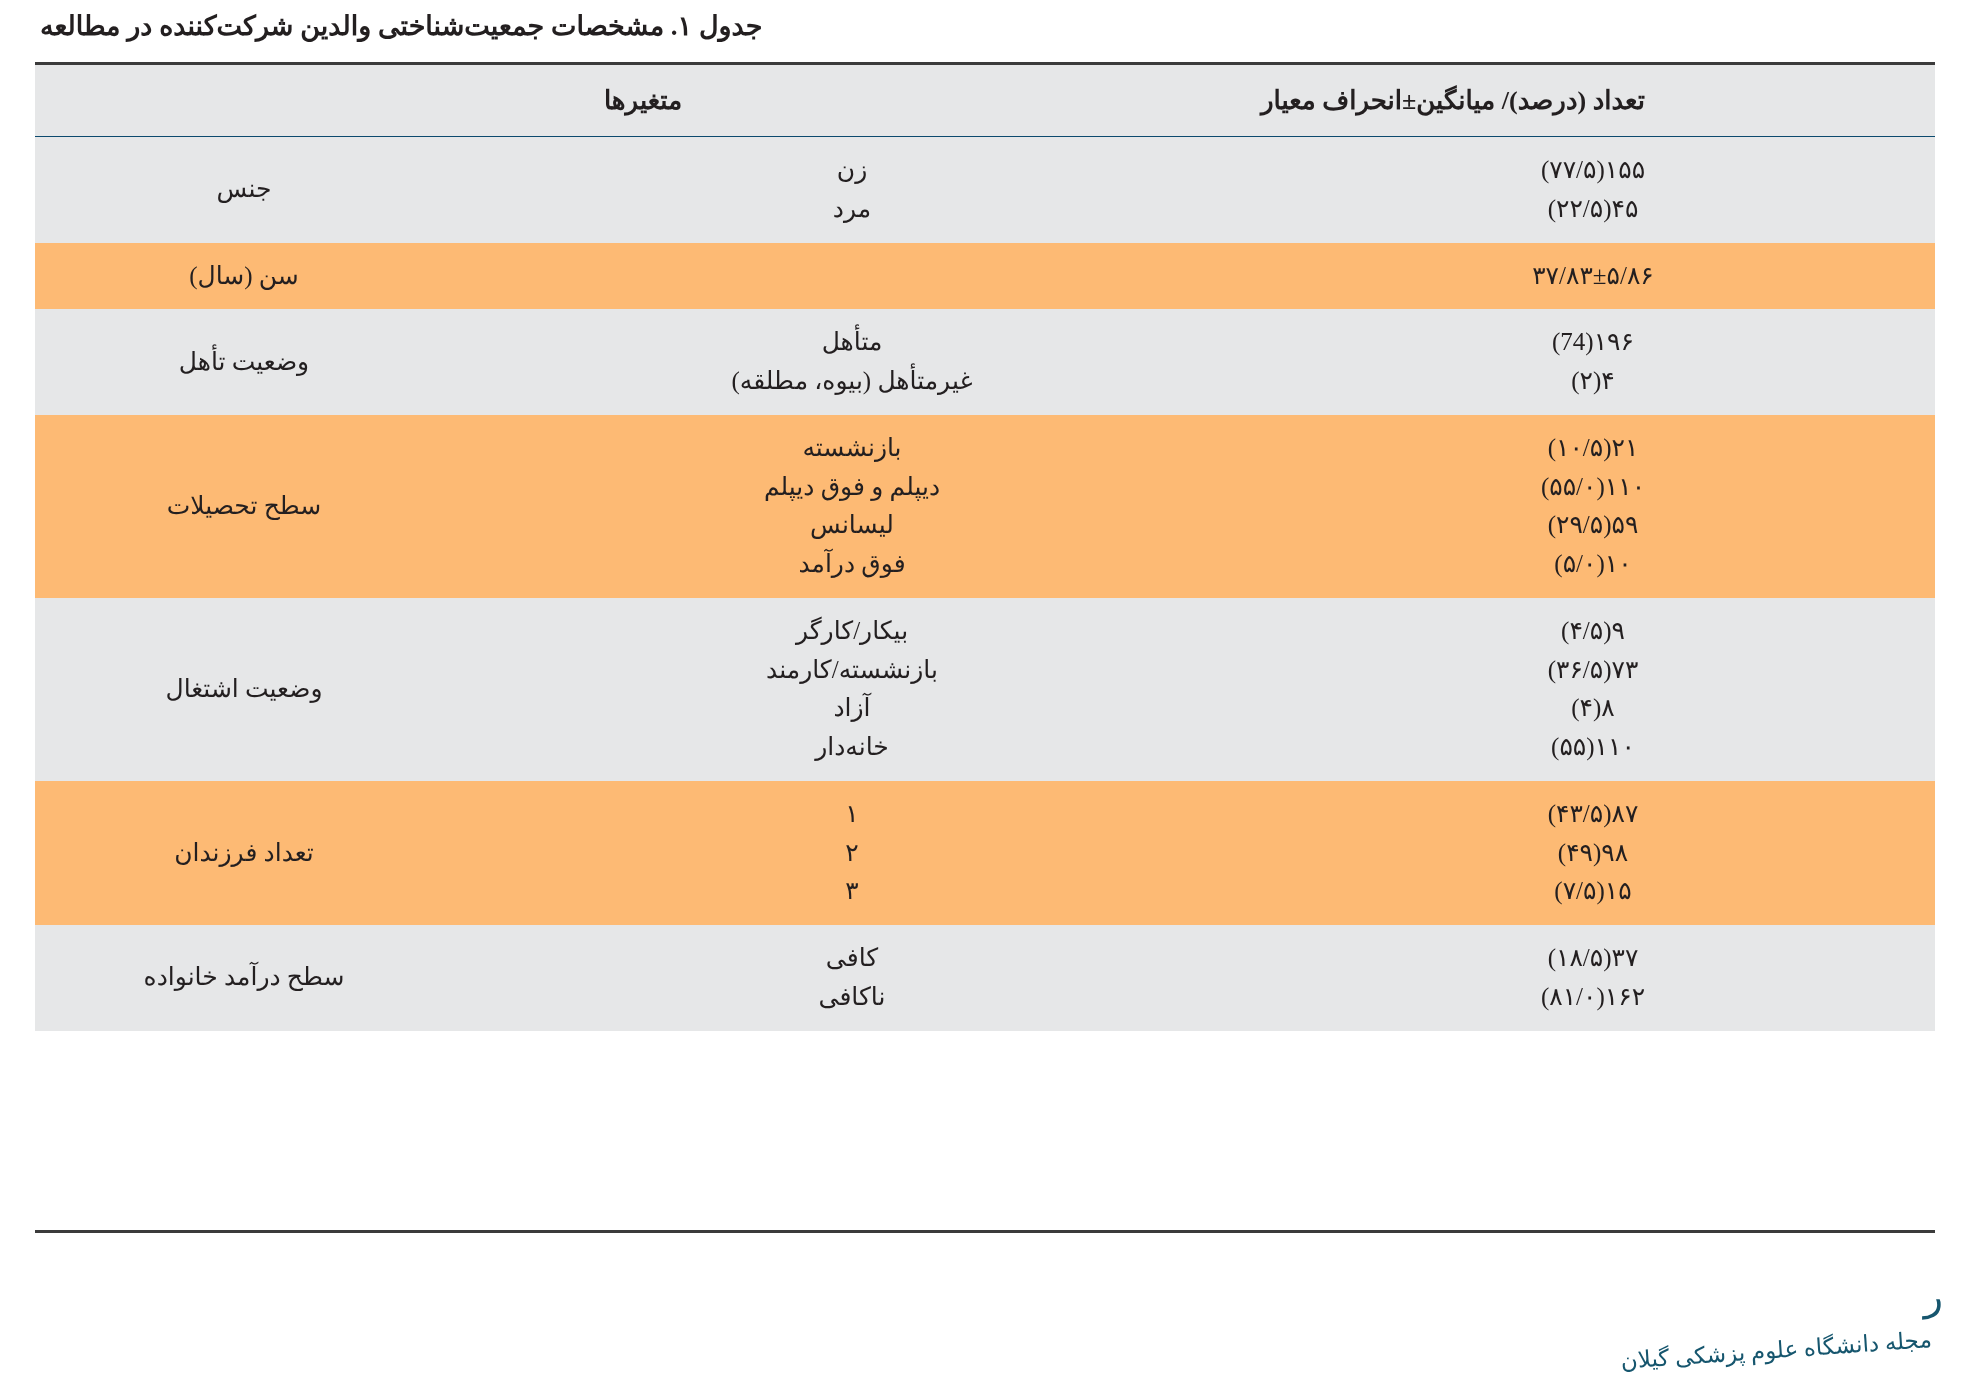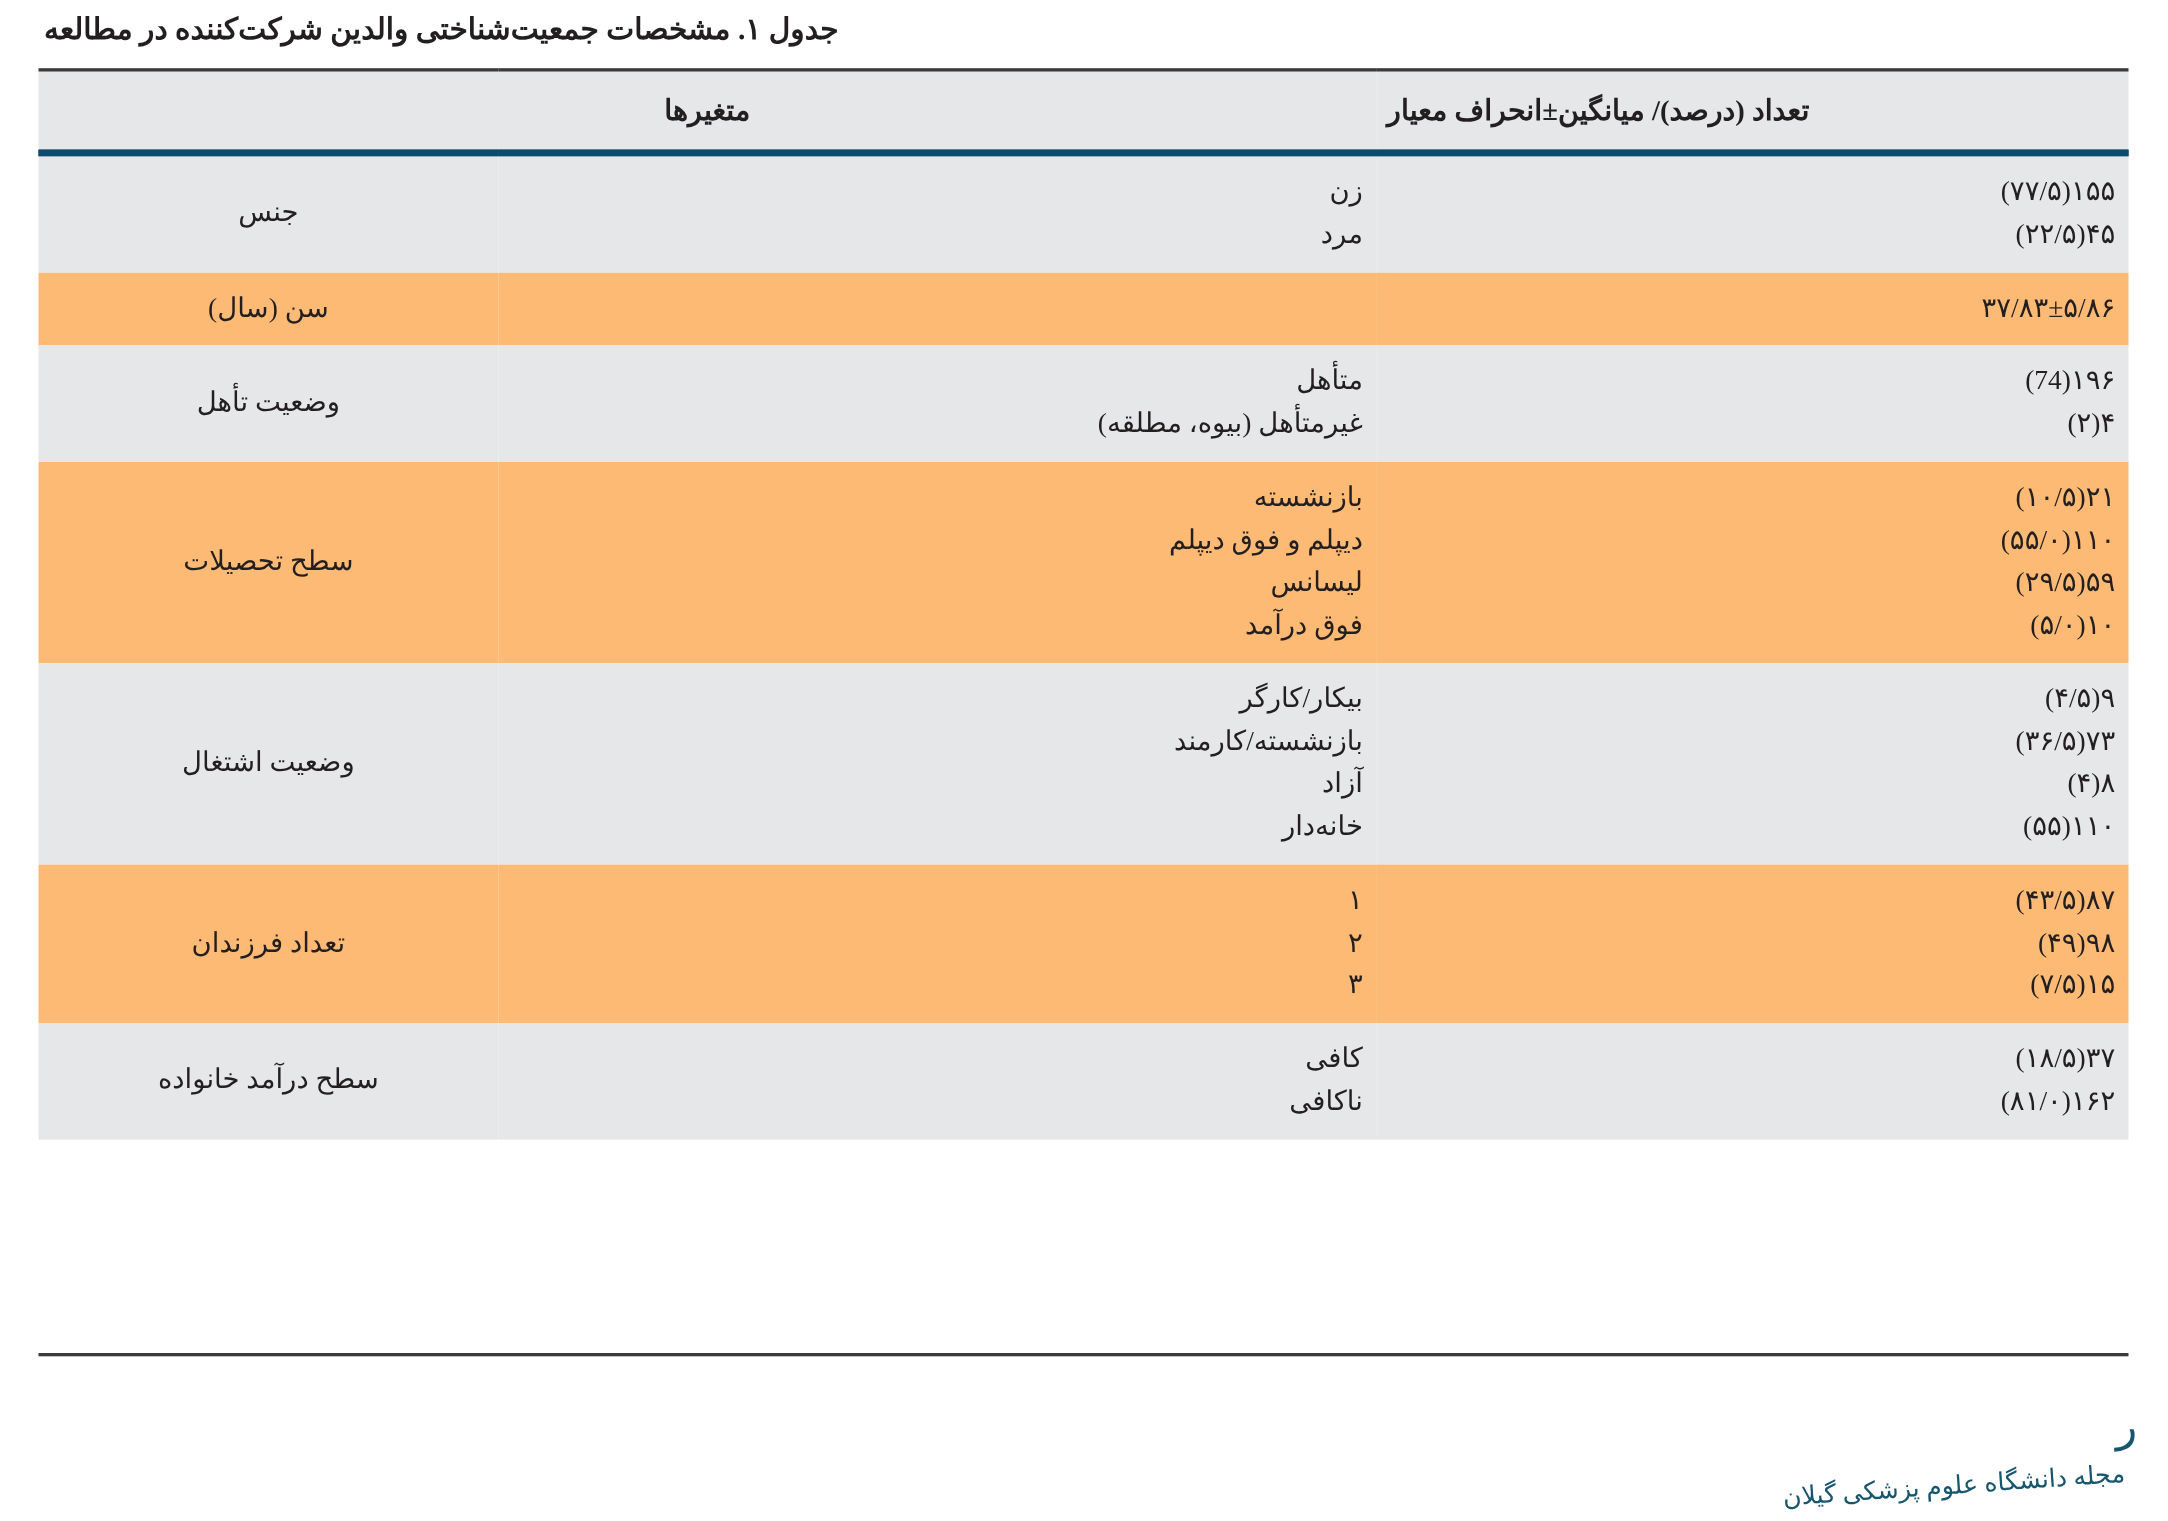--- a/index.html
+++ b/index.html
@@ -50,21 +50,21 @@
     table-layout: fixed;
     direction: rtl;
   }
   table.demo col.c-var   { width: 22%; }
   table.demo col.c-level { width: 42%; }
   table.demo col.c-value { width: 36%; }
 
   table.demo thead th {
     background: #e6e7e8;
     border-top: 3px solid #3b3b3b;
-    border-bottom: 6px solid #0c4a6e;
+    border-bottom: 1px solid #0c4a6e;
     font-size: 26px;
     font-weight: 700;
     padding: 20px 10px;
     text-align: center;
     vertical-align: middle;
   }
   table.demo thead th.th-value {
     text-align: left;
   }
   table.demo tbody td {
@@ -82,21 +82,20 @@
   }
   td.var-cell {
     text-align: center;
     font-size: 25px;
     margin-top: 24px;
   }
   td.level-cell .lvl,
   td.value-cell .val {
     display: block;
     white-space: nowrap;
-    text-align: right;
   }
   td.level-cell {
     padding-right: 0;
   }
   td.value-cell {
     direction: rtl;
   }
   .rule-bottom {
     position: absolute;
     right: 36px;

